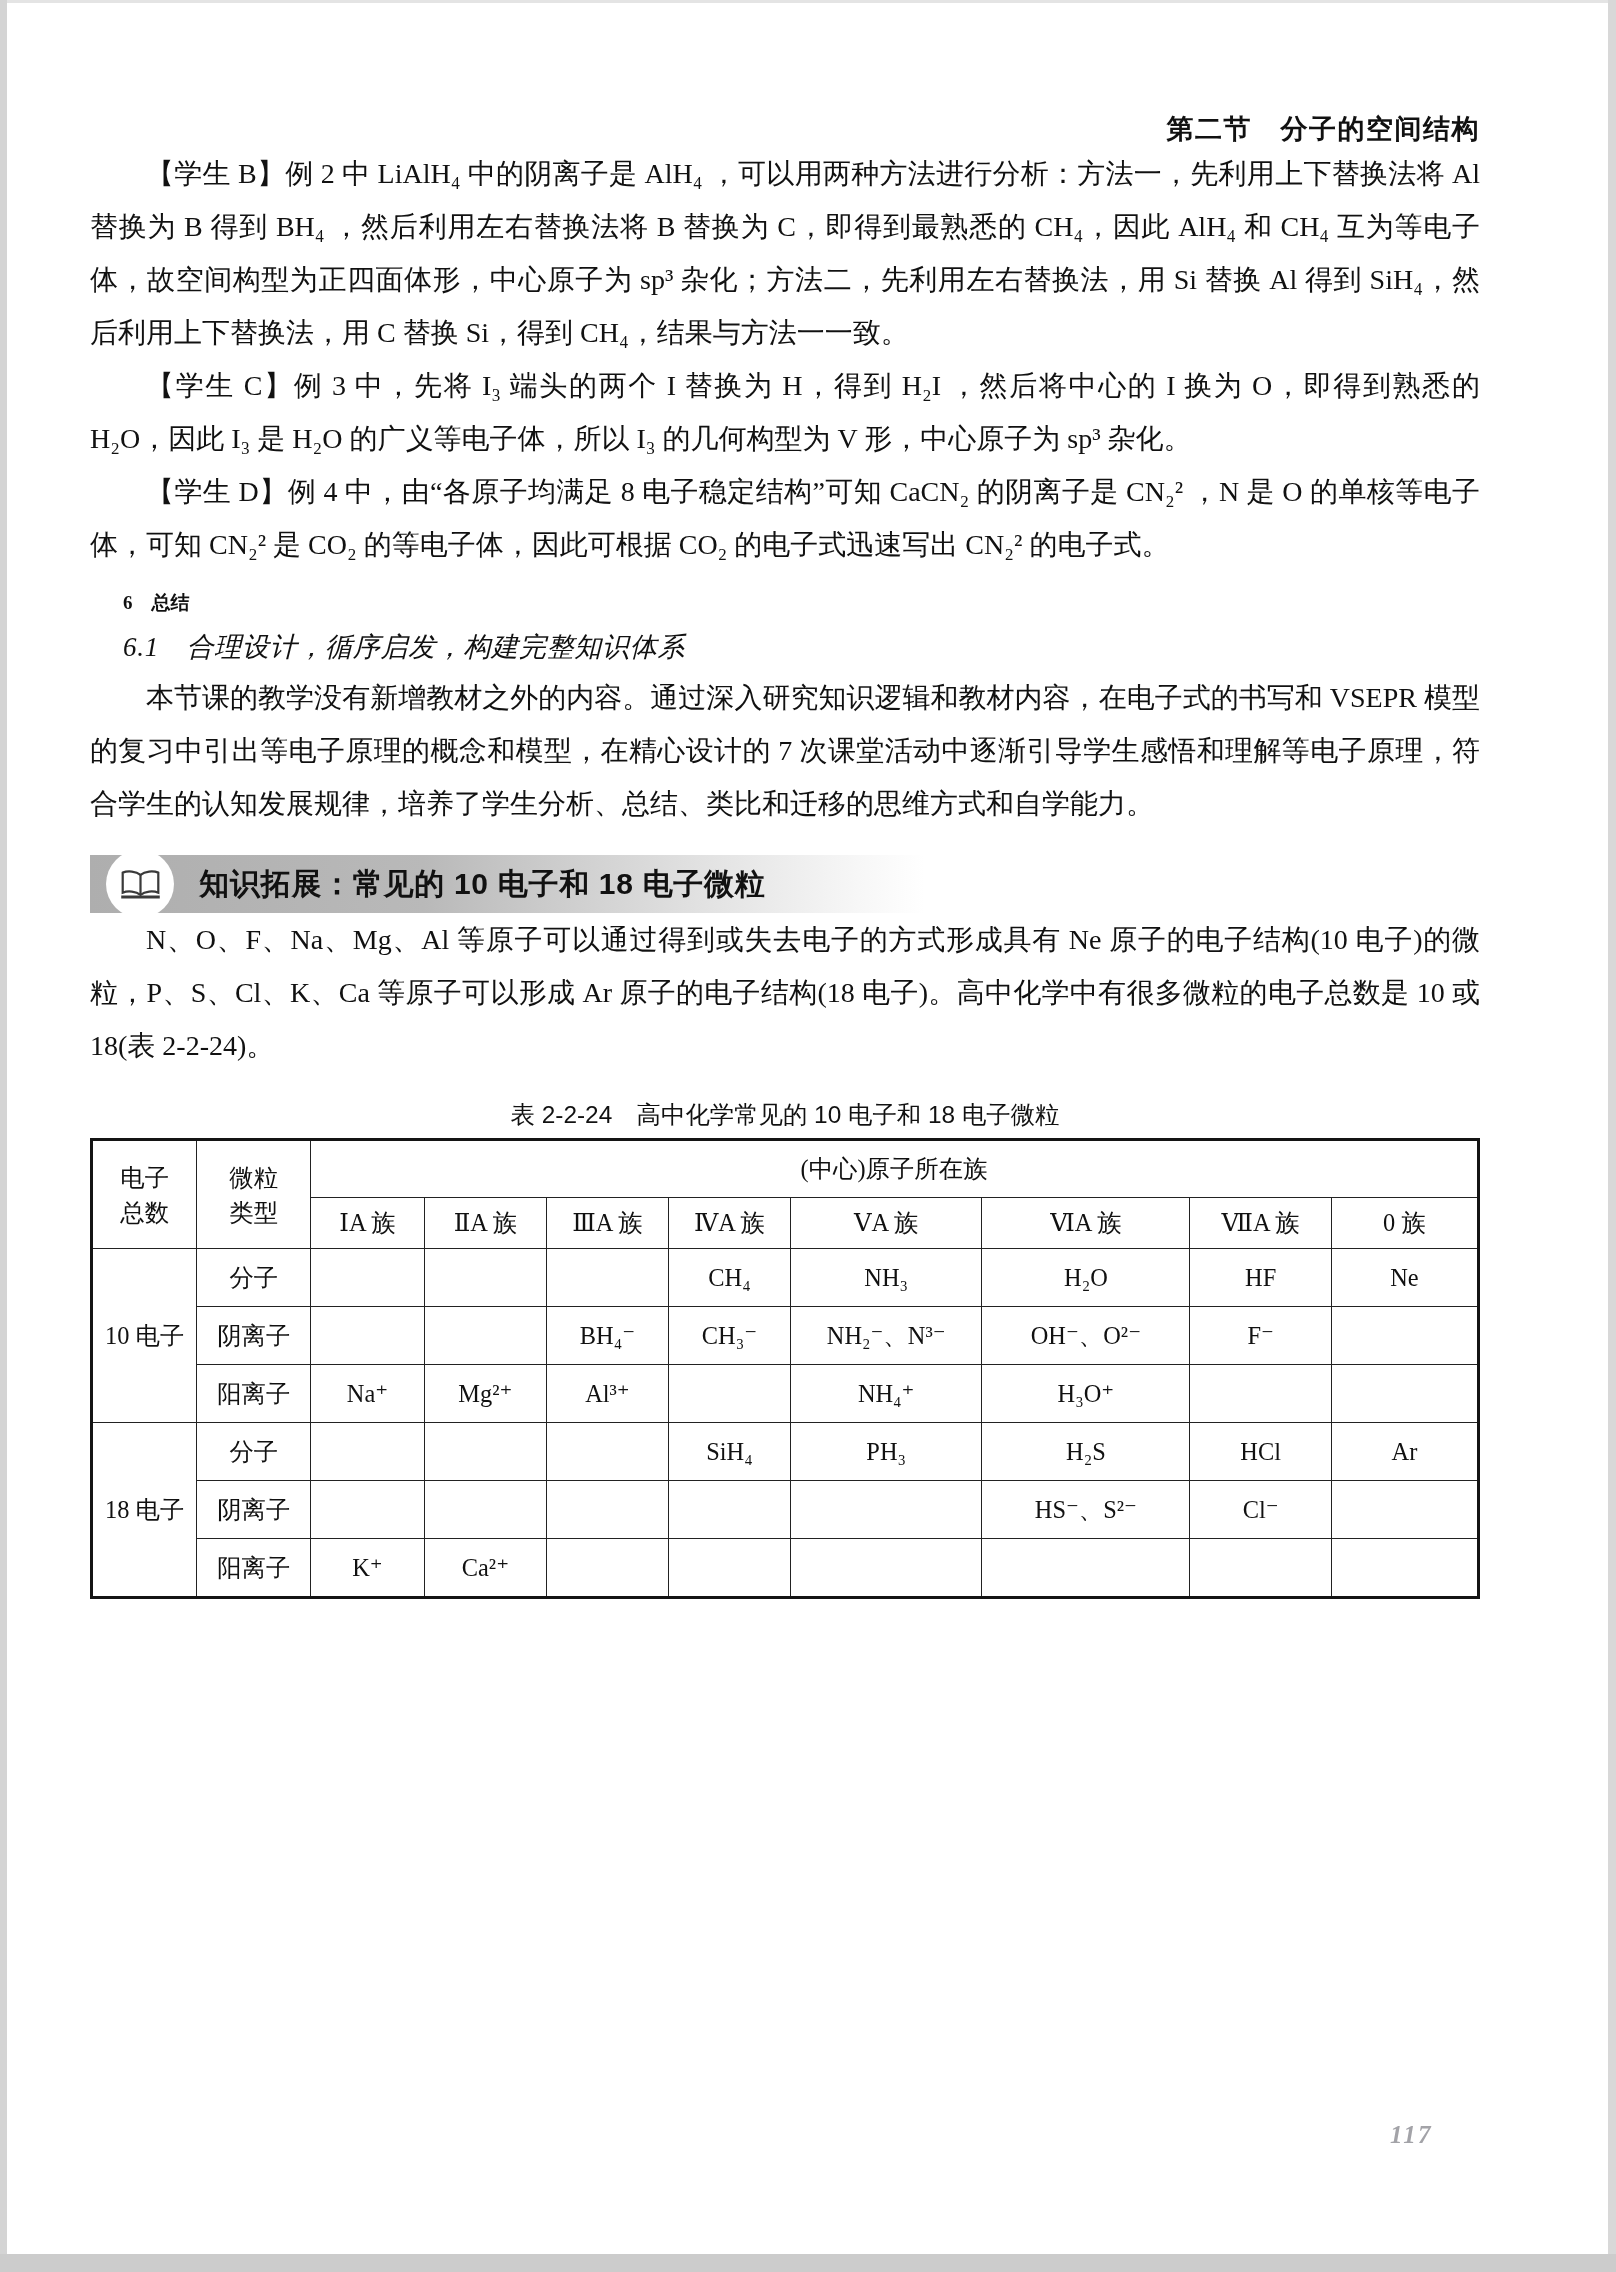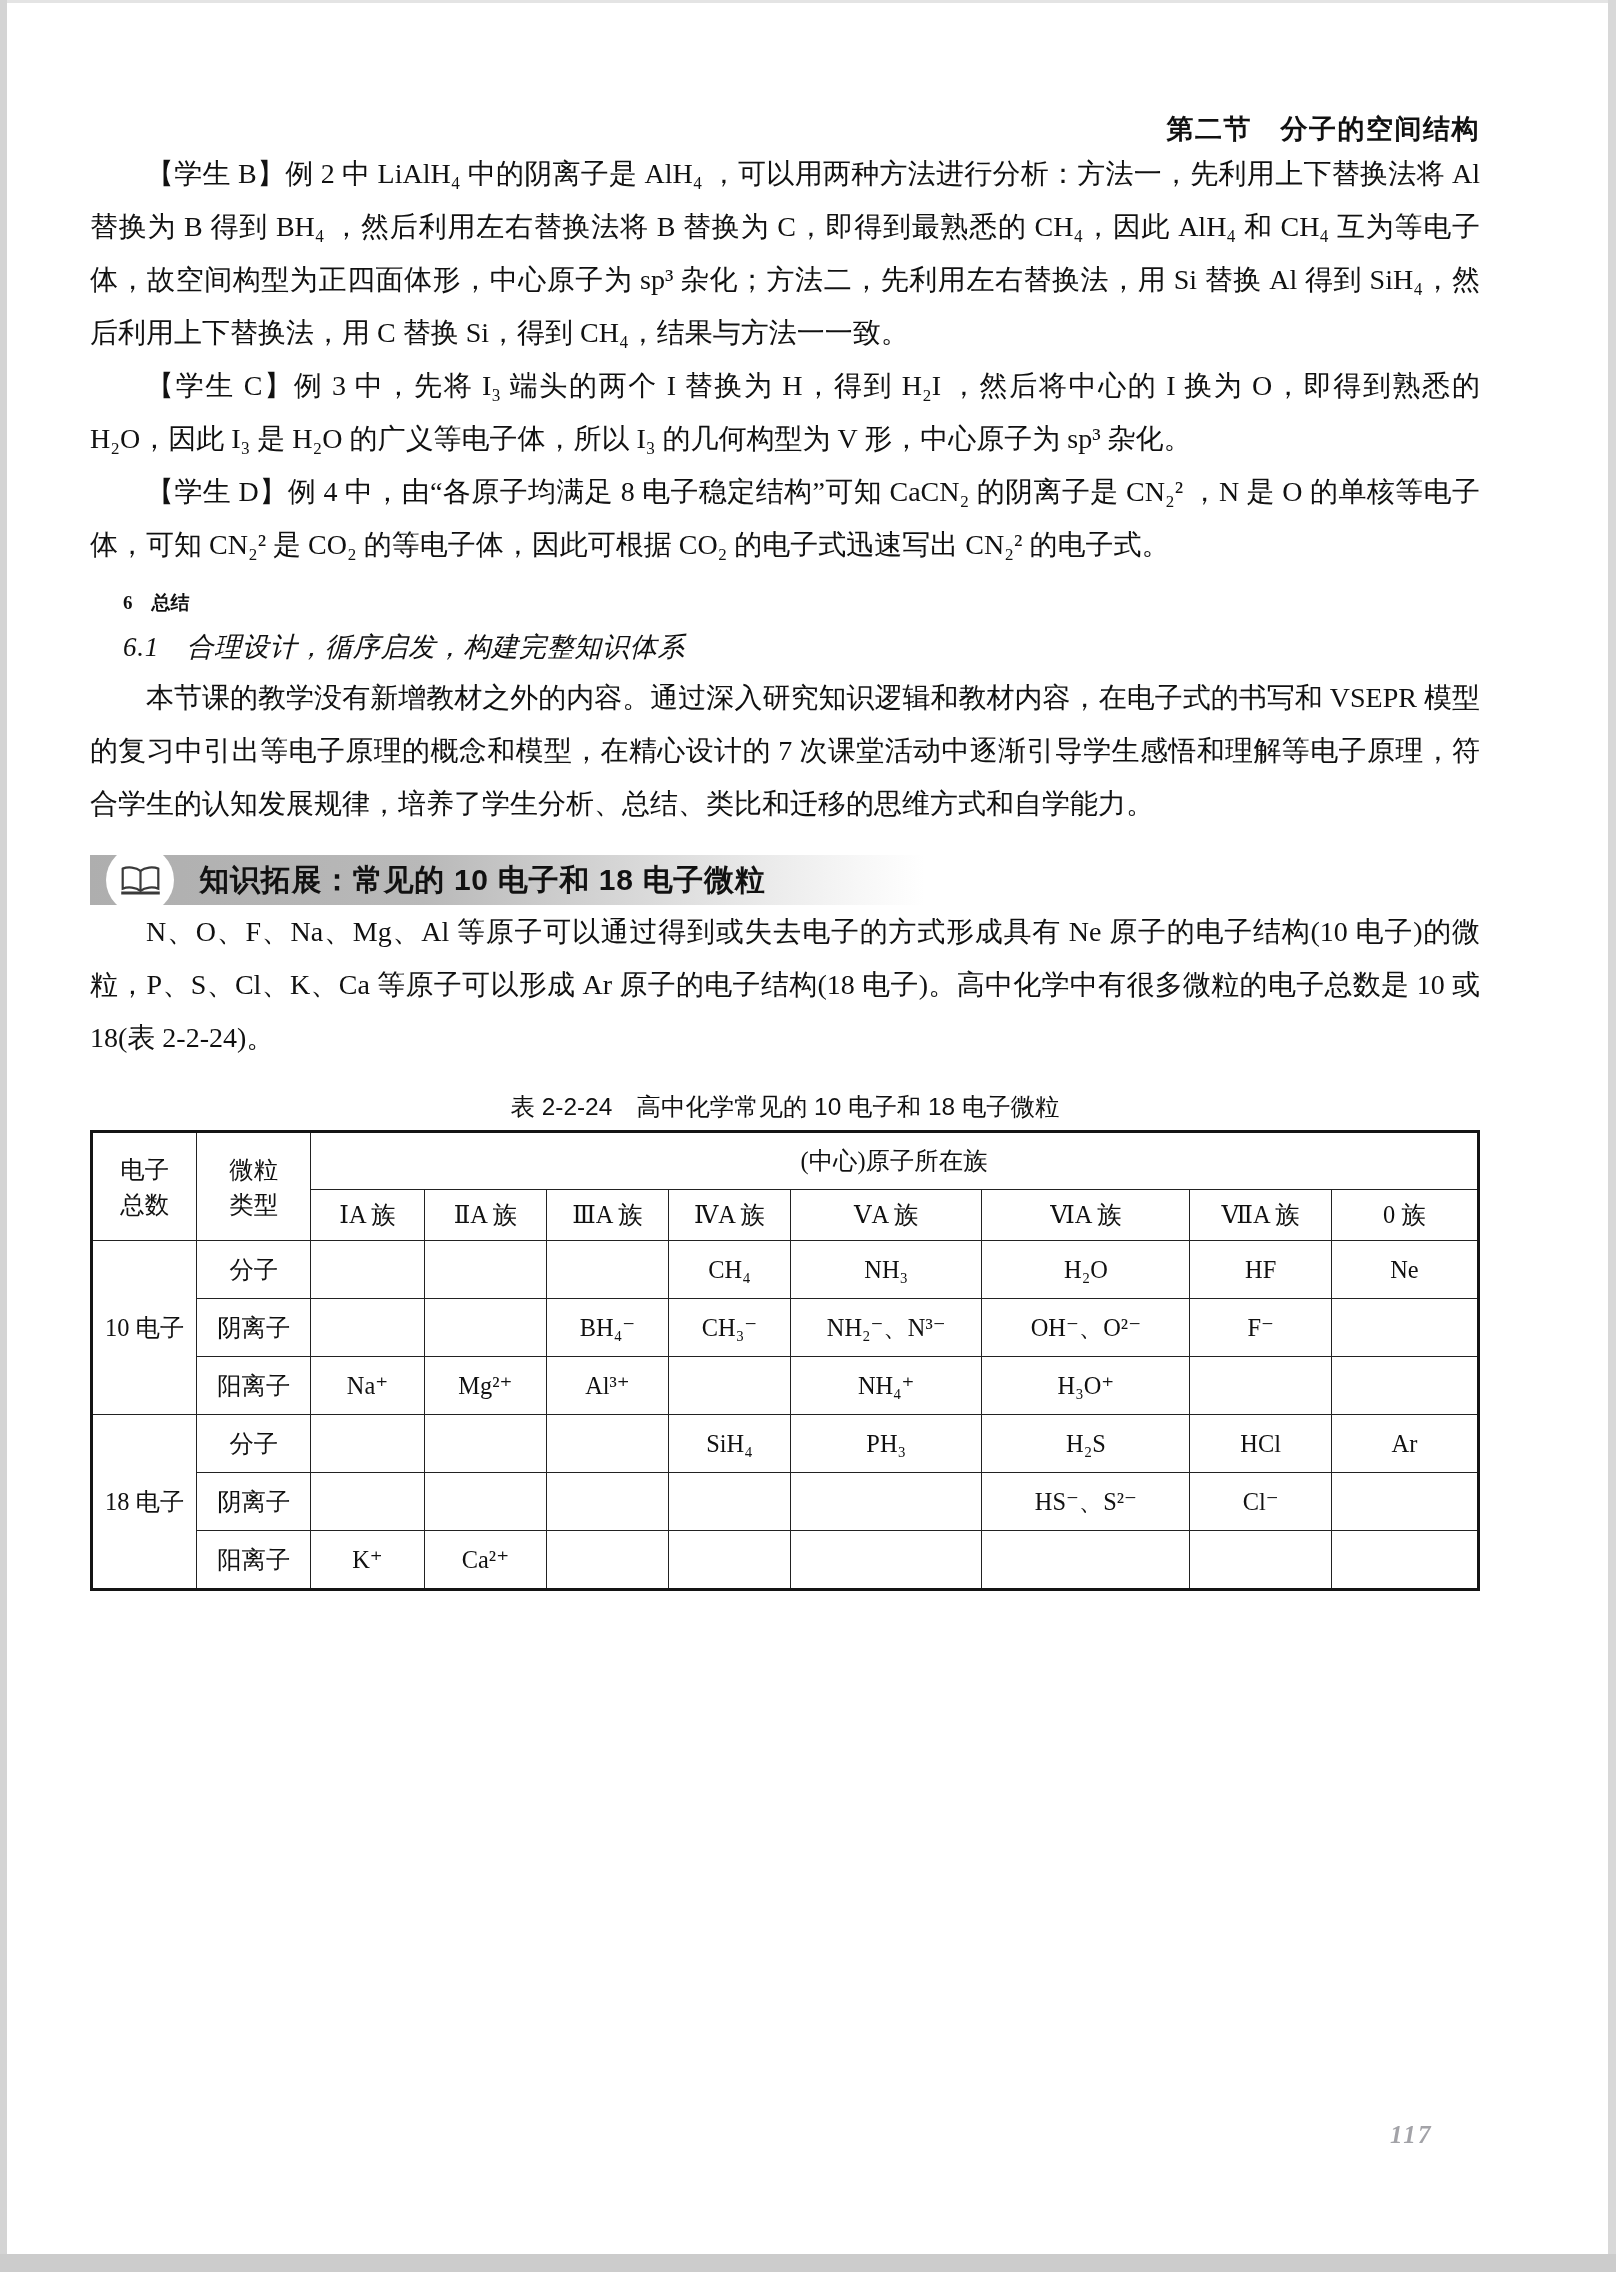--- a/index.html
+++ b/index.html
@@ -42,21 +42,21 @@
   .h-sub{
     margin:0;
     padding-left:33px;
     font-size:27px;line-height:47px;
     font-style:italic;font-weight:500;
     letter-spacing:0.7px;
   }
 
   .banner{
     margin-top:25px;
-    width:835px;height:50px;
+    width:835px;height:58px;
     background:linear-gradient(90deg,#aeaeae 0%,#b9b9b9 40%,#dedede 70%,#f7f7f7 92%,#ffffff 100%);
     display:flex;align-items:center;
     position:relative;
   }
   .banner-icon{
     width:68px;height:68px;border-radius:50%;
     background:#ffffff;
     margin-left:16.3px;flex:0 0 auto;
     display:flex;align-items:center;justify-content:center;
   }

